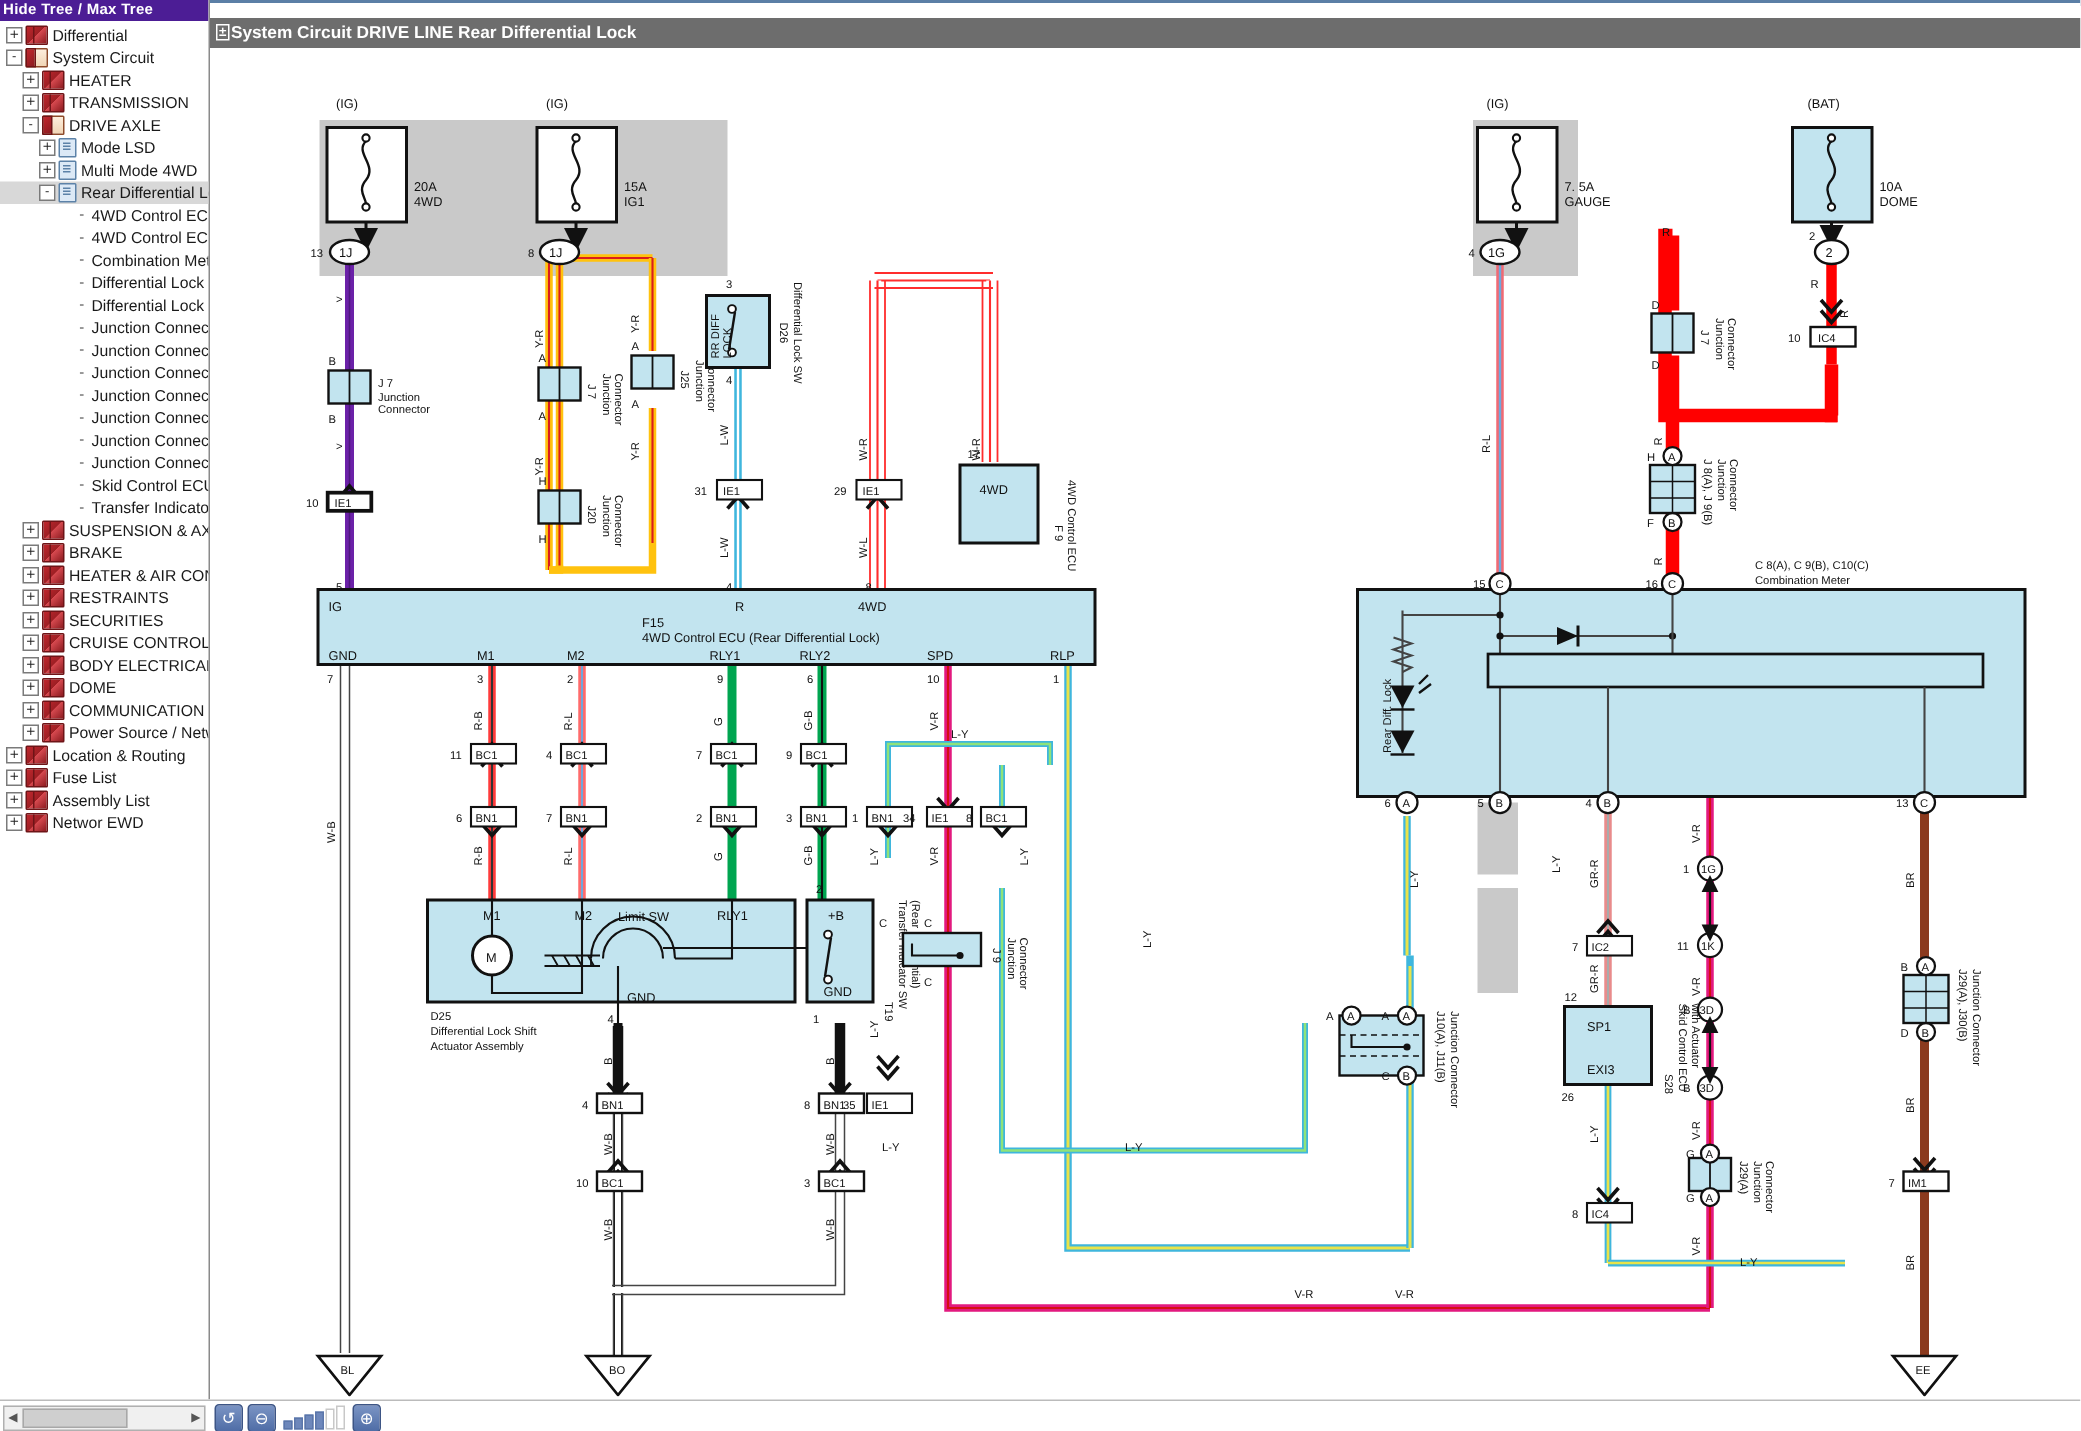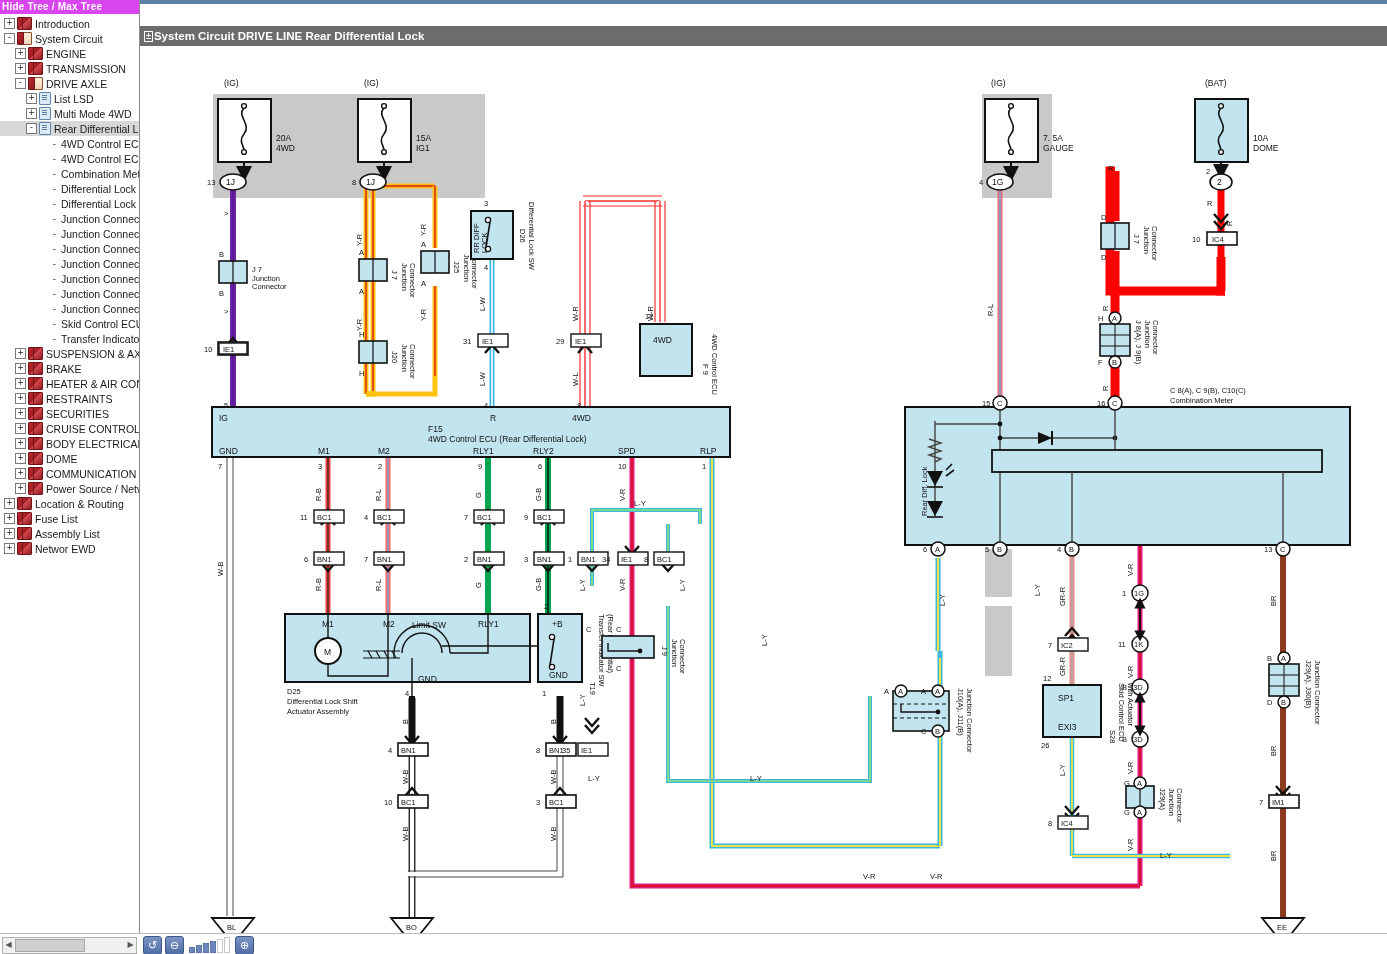--- a/index.html
+++ b/index.html
@@ -4,21 +4,21 @@
 <style>
   html,body{margin:0;padding:0;background:#fff;}
   body{width:1387px;height:954px;font-family:"Liberation Sans","DejaVu Sans",sans-serif;overflow:hidden;}
   #app{position:relative;width:1387px;height:954px;}
 
   
   .topstrip{position:absolute;left:0;top:0;width:1387px;height:4px;background:#5b7fa6;}
 
   
   .tree-panel{position:absolute;left:0;top:0;width:139px;height:933px;background:#fff;border-right:1px solid #8a8a8a;overflow:hidden;}
-  .tree-header{height:14px;background:#d946ef;color:#fff;font-size:10px;font-weight:bold;
+  .tree-header{height:14px;background:#4c1d95;color:#fff;font-size:10px;font-weight:bold;
                line-height:14px;padding-left:2px;white-space:nowrap;letter-spacing:.2px;}
   .tree-body{position:relative;padding-top:2px;}
   .tnode{display:flex;align-items:center;height:15px;white-space:nowrap;font-size:10.5px;color:#1a1a1a;}
   .tnode.sel{background:#d8d8d8;}
   .tog{width:9px;height:9px;border:1px solid #7a7a7a;background:#fff;font-size:8px;line-height:7px;
        text-align:center;color:#222;margin-right:2px;flex:0 0 auto;font-family:"DejaVu Sans",sans-serif;}
   .tog.blank{border:none;background:none;}
   .ico{width:13px;height:11px;margin-right:3px;flex:0 0 auto;position:relative;}
   
   .ico.book{background:linear-gradient(135deg,#c0272d 0%,#9d1f24 48%,#d6494f 50%,#8c1b20 100%);
@@ -29,21 +29,21 @@
   .ico.obook:after{content:"";position:absolute;left:-1px;top:-1px;width:5px;height:11px;
             background:linear-gradient(135deg,#c0272d,#8c1b20);border:1px solid #6e1417;border-radius:1px 0 0 1px;}
   
   .ico.page{width:10px;background:#dce9f6;border:1px solid #5c82a8;border-radius:1px;}
   .ico.page:after{content:"";position:absolute;left:2px;top:2px;width:5px;height:1px;
             box-shadow:0 2px 0 #5c82a8,0 4px 0 #5c82a8;background:#5c82a8;}
   .dash{width:13px;text-align:center;color:#555;font-size:10px;flex:0 0 auto;}
   .tlabel{overflow:hidden;}
 
   
-  .doc-pane{position:absolute;left:140px;top:16px;width:1247px;height:929px;background:#fff;overflow:hidden;}
+  .doc-pane{position:absolute;left:140px;top:2px;width:1247px;height:929px;background:#fff;overflow:hidden;}
   .doc-title{position:absolute;left:0;top:10px;width:1247px;height:20px;background:#6d6d6d;color:#fff;
              font-size:11.5px;font-weight:bold;line-height:20px;padding-left:4px;white-space:nowrap;}
   .plus{display:inline-block;border:1px solid #fff;padding:0 1px;font-size:9px;line-height:9px;
         vertical-align:1px;margin-right:1px;}
 
   
   #schematic{position:absolute;left:0;top:30px;}
 
   
   .botbar{position:absolute;left:0;top:933px;width:1387px;height:21px;background:#fff;
@@ -69,46 +69,46 @@
 <div id="app">
 
   <div class="topstrip"></div>
 
   <div class="tree-panel">
     <div class="tree-header">Hide Tree / Max Tree</div>
     <div class="tree-body" id="tree-body">
         <div class="tnode" style="padding-left: 4px;">
           <span class="tog">+</span>
           <span class="ico book"></span>
-          <span class="tlabel">Introduction</span>
+          <span class="tlabel">Differential</span>
         </div>
         <div class="tnode" style="padding-left: 4px;">
           <span class="tog">-</span>
           <span class="ico obook"></span>
           <span class="tlabel">System Circuit</span>
         </div>
         <div class="tnode" style="padding-left: 15px;">
           <span class="tog">+</span>
           <span class="ico book"></span>
-          <span class="tlabel">ENGINE</span>
+          <span class="tlabel">HEATER</span>
         </div>
         <div class="tnode" style="padding-left: 15px;">
           <span class="tog">+</span>
           <span class="ico book"></span>
           <span class="tlabel">TRANSMISSION</span>
         </div>
         <div class="tnode" style="padding-left: 15px;">
           <span class="tog">-</span>
           <span class="ico obook"></span>
           <span class="tlabel">DRIVE AXLE</span>
         </div>
         <div class="tnode" style="padding-left: 26px;">
           <span class="tog">+</span>
           <span class="ico page"></span>
-          <span class="tlabel">List LSD</span>
+          <span class="tlabel">Mode LSD</span>
         </div>
         <div class="tnode" style="padding-left: 26px;">
           <span class="tog">+</span>
           <span class="ico page"></span>
           <span class="tlabel">Multi Mode 4WD</span>
         </div>
         <div class="tnode sel" style="padding-left: 26px;">
           <span class="tog">-</span>
           <span class="ico page"></span>
           <span class="tlabel">Rear Differential Lock</span>

